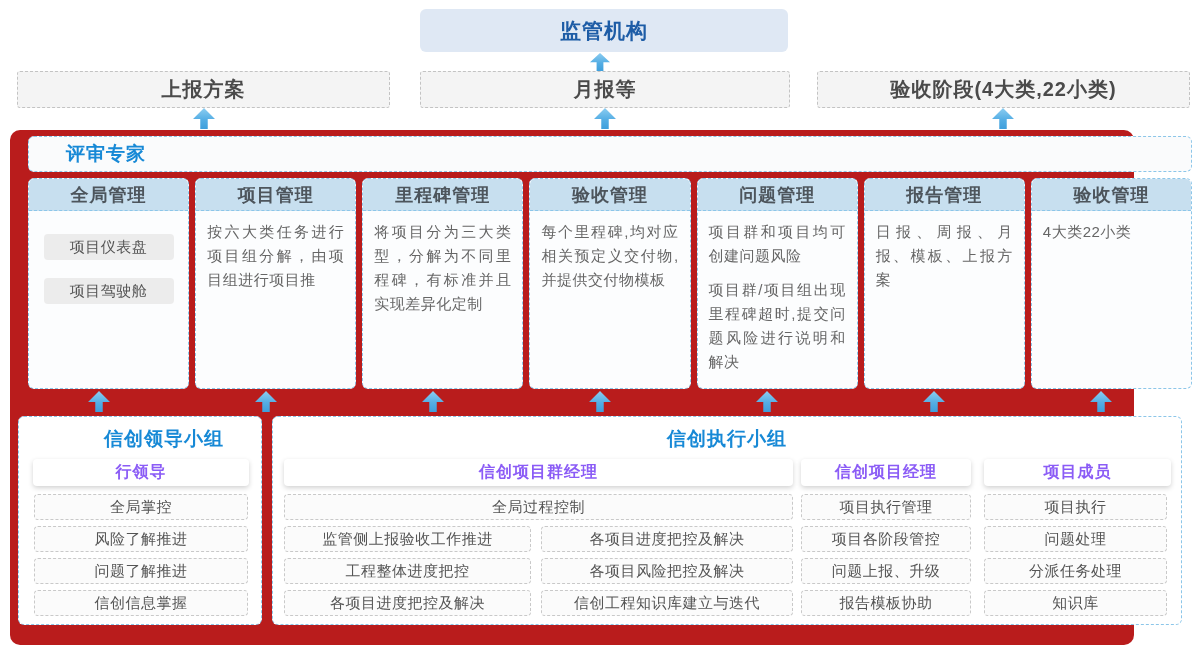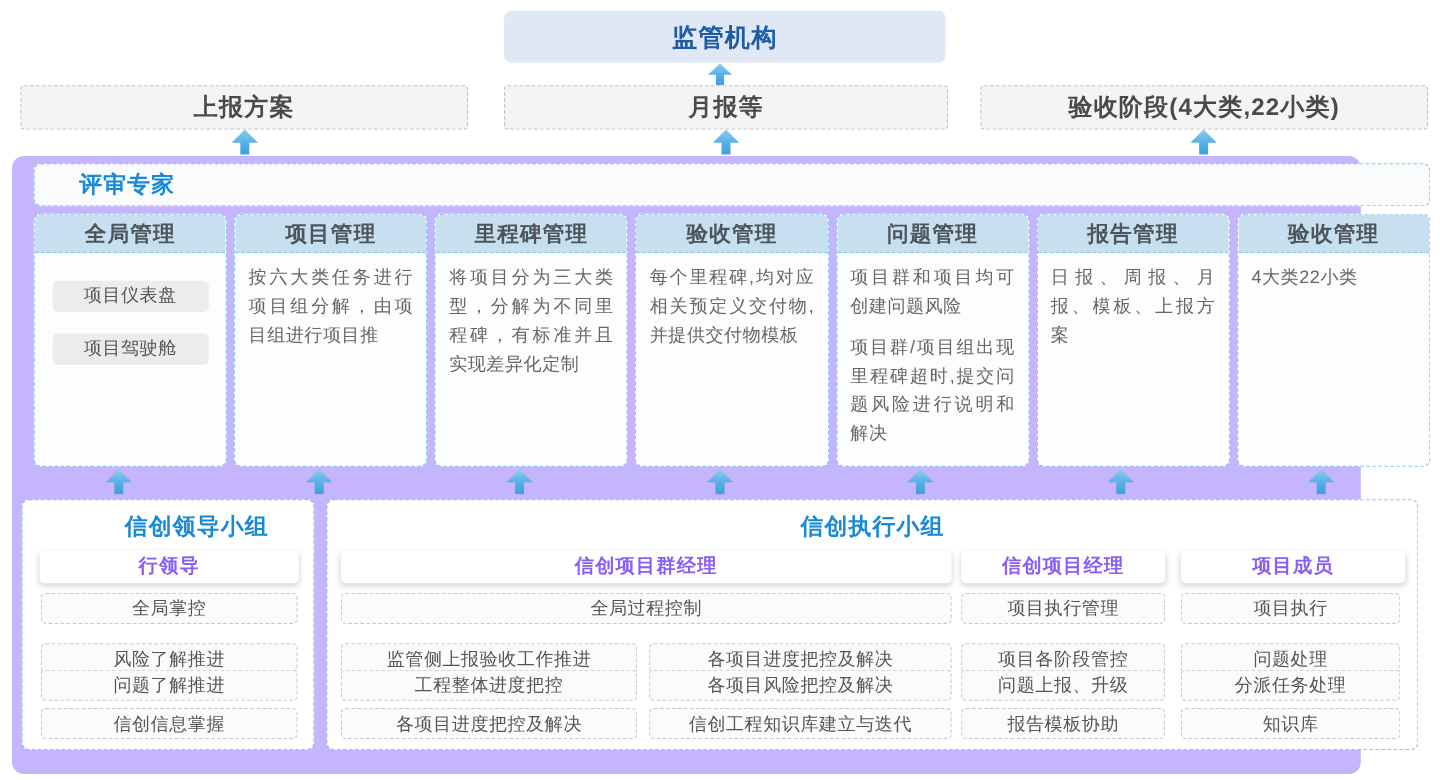--- a/index.html
+++ b/index.html
@@ -25,21 +25,21 @@
   
   .arrow{
     position:absolute;width:22px;height:21px;
     background:linear-gradient(180deg,#8ccdf1 0%,#55aee4 55%,#3e9fdc 100%);
     clip-path:polygon(50% 0%,100% 52%,67% 52%,67% 100%,33% 100%,33% 52%,0% 52%);
   }
   .arrow-sm{width:20px;height:18px;}
   
   .panel{
     position:absolute;left:10px;top:130px;width:1124px;height:515px;
-    background:#c4b5fd;border-radius:10px;
+    background:#b91c1c;border-radius:10px;
   }
   .strip{
     position:absolute;left:18px;top:6px;width:1164px;height:36px;box-sizing:border-box;
     border:1px dashed #8cc6e9;border-radius:6px;background:#fafbfc;
   }
   .strip-label{
     position:absolute;top:0;height:34px;display:flex;align-items:center;
     font-size:19px;font-weight:bold;color:#1789d6;letter-spacing:1px;
   }
   .strip-left{left:37px;}
@@ -82,21 +82,21 @@
     box-shadow:0 2px 5px rgba(0,0,0,0.18);
     display:flex;align-items:center;justify-content:center;
     font-size:16px;font-weight:bold;color:#8b5cf6;letter-spacing:1px;
   }
   .item{
     position:absolute;height:26px;box-sizing:border-box;
     background:#fbfbfb;border:1px dashed #c9c9c9;border-radius:4px;
     display:flex;align-items:center;justify-content:center;
     font-size:15px;color:#555;letter-spacing:0.5px;
   }
-  .r0{top:42px;} .r1{top:77px;} .r2{top:119px;} .r3{top:141px;} .r4{top:173px;}
+  .r0{top:42px;} .r1{top:77px;} .r2{top:109px;} .r3{top:141px;} .r4{top:173px;}
 </style>
 </head>
 <body>
 
 <div id="stage">
 
   <div class="regulator">
     <span>监管机构</span>
   </div>
 

